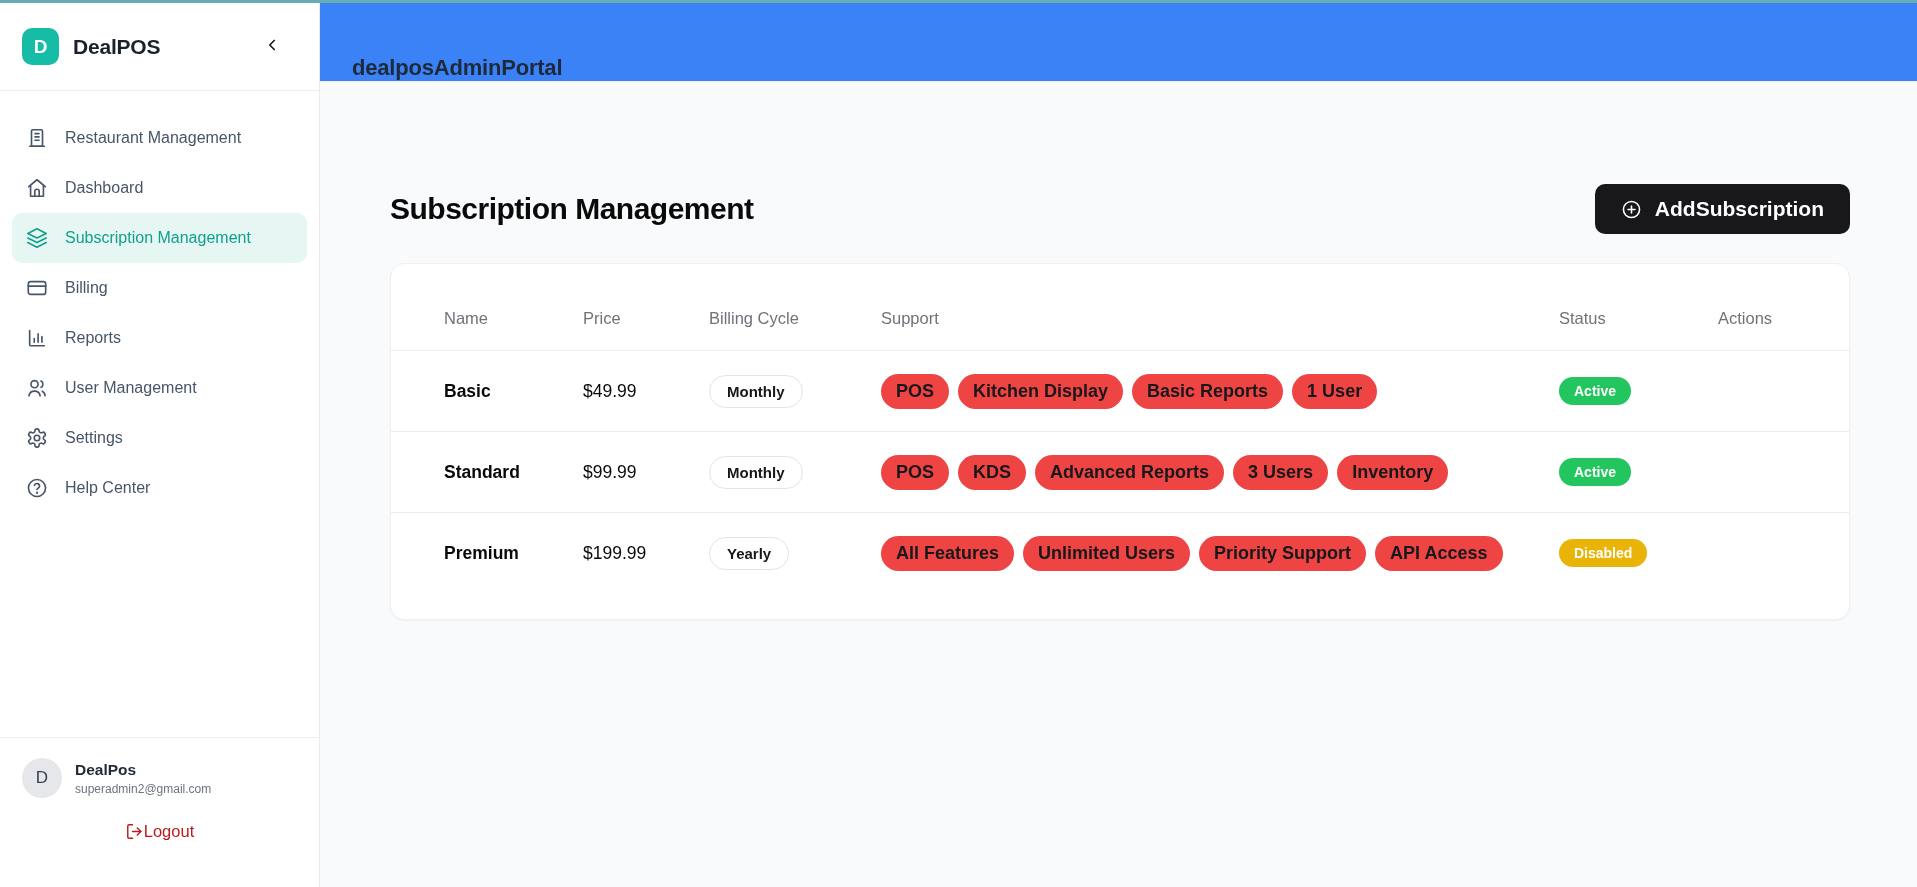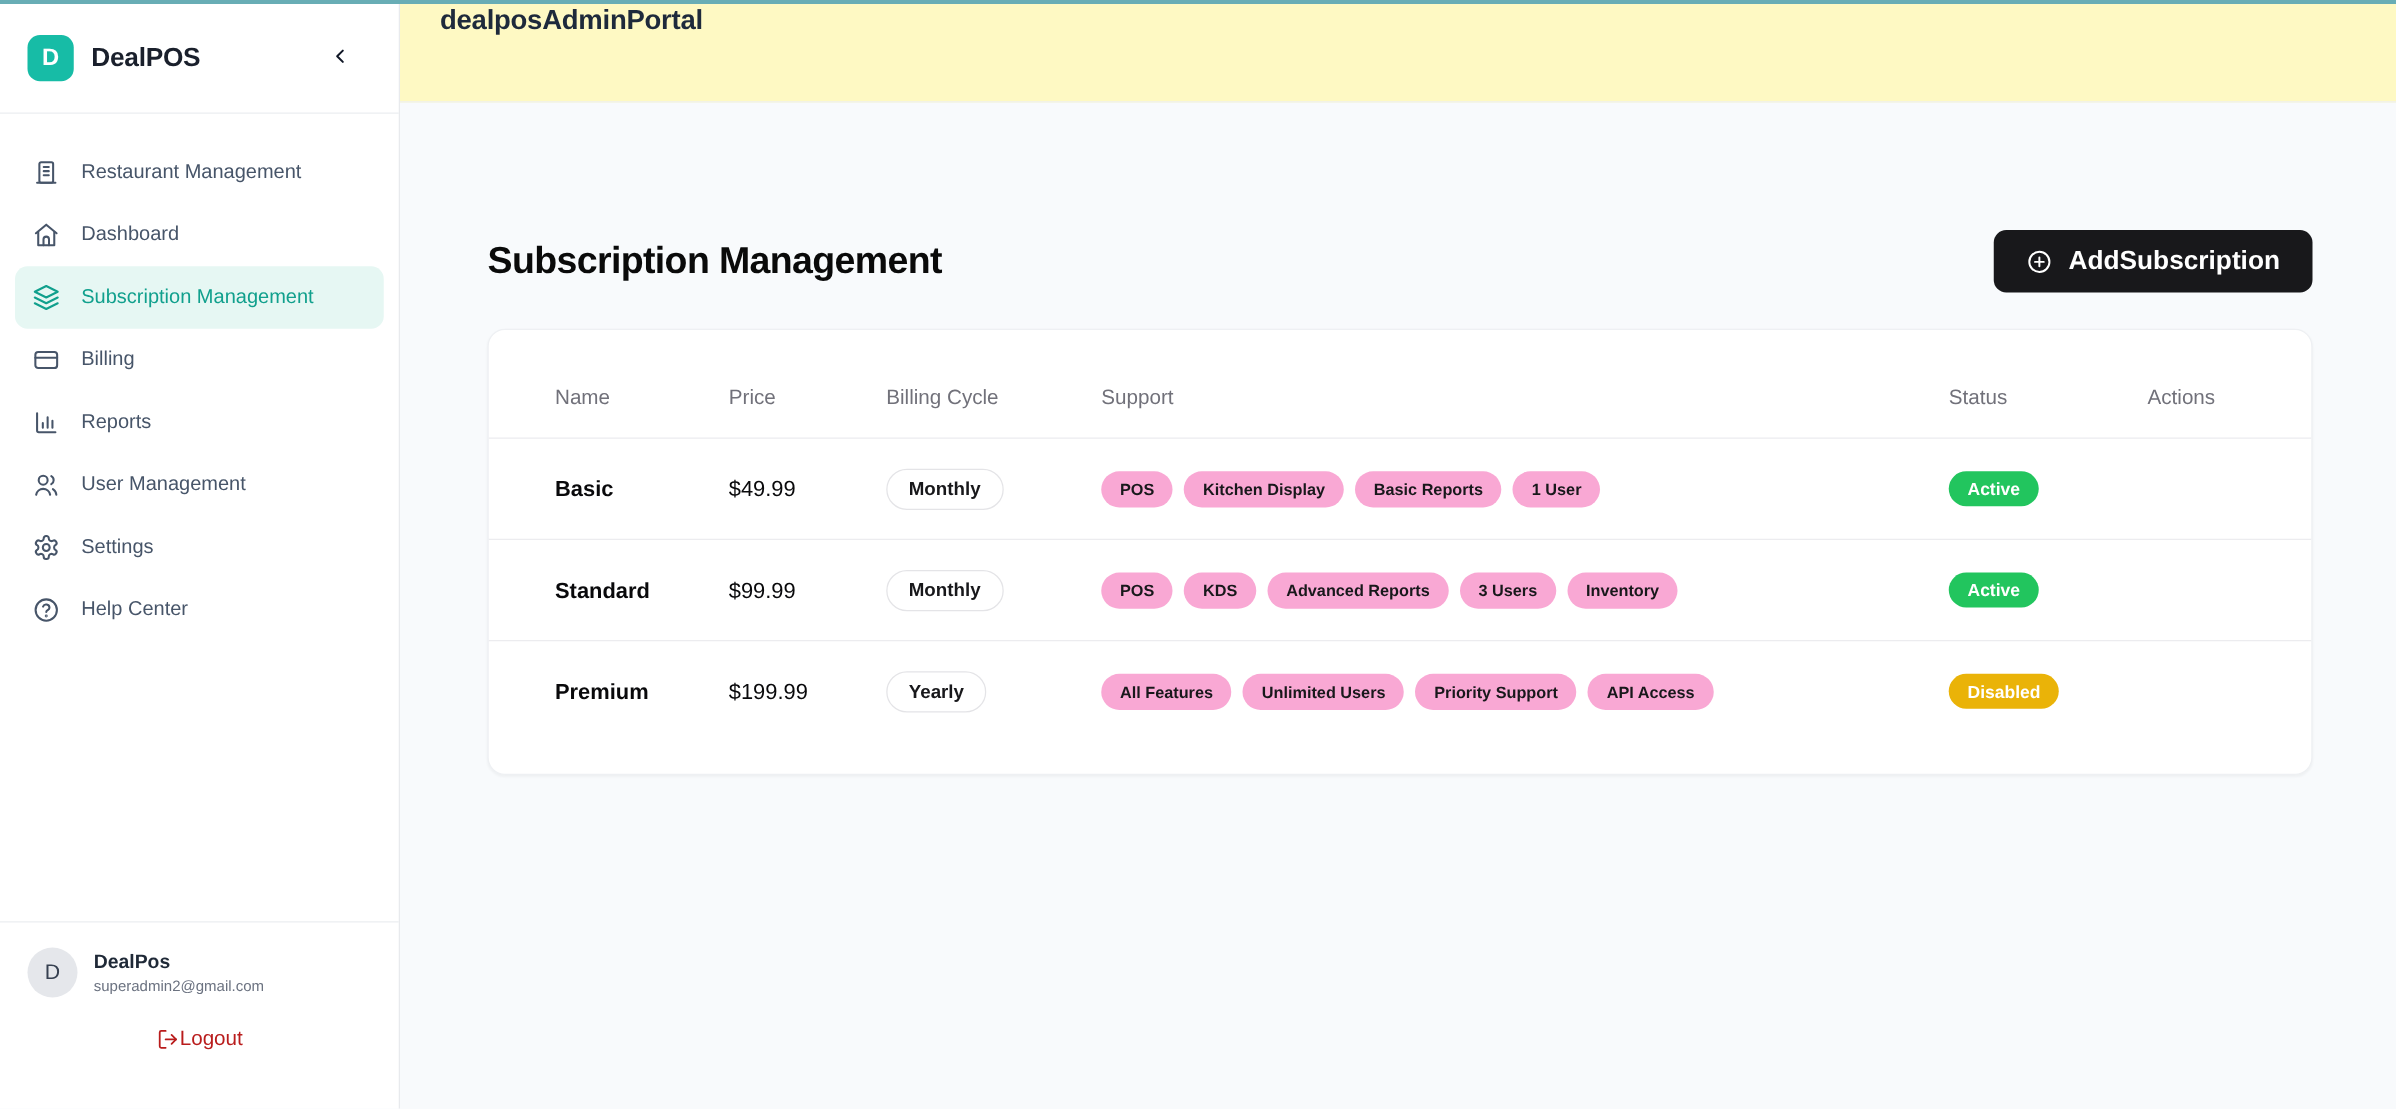--- a/index.html
+++ b/index.html
@@ -59,22 +59,22 @@
   .logout-btn {
     margin:24px auto 0 auto; display:flex; align-items:center; justify-content:space-between; 
     border:none; background:transparent; cursor:pointer; color:#b91c1c;
     font-family:inherit; font-size:16.5px; font-weight:500;
   }
   .logout-btn svg { width:19px; height:19px; }
 
   
   .main { flex:1; display:flex; flex-direction:column; height:100%; background:#f8fafc; }
   .main-header {
-    height:79px; min-height:79px; background:#fef9c3; border-bottom:1px solid #eef0f2;
-    display:flex; align-items:flex-start; padding-left:32px;
+    height:79px; min-height:79px; background:#3b82f6; border-bottom:1px solid #eef0f2;
+    display:flex; align-items:flex-end; padding-left:32px;
   }
   .main-header h1 { font-size:22px; font-weight:700; color:#1e2a3b; letter-spacing:-0.2px; }
 
   .content { padding:0 67px 0 70px; }
   .page-header { margin-top:102px; display:flex; align-items:center; justify-content:space-between; }
   .page-title { font-size:30px; font-weight:800; color:#0a0a0a; letter-spacing:-0.5px; }
   .add-btn {
     height:50px; padding:0 26px; display:flex; align-items:center; gap:13px;
     background:#18181b; color:#fff; border:none; border-radius:10px; cursor:pointer;
     font-family:inherit; font-size:21px; font-weight:600;
@@ -90,22 +90,22 @@
   .thead .th { font-size:16.5px; color:#71717a; font-weight:400; }
   .trow { height:81px; border-top:1px solid #ececef; }
   .td-name { font-size:17.5px; font-weight:700; color:#09090b; }
   .td-price { font-size:17.5px; color:#09090b; }
   .cycle-pill {
     display:inline-block; padding:7px 17px; border:1px solid #e4e4e7; border-radius:999px;
     background:#fff; font-size:15px; font-weight:700; color:#18181b;
   }
   .td-features { display:flex; gap:9px; flex-wrap:wrap; }
   .chip {
-    display:inline-block; padding:7px 15px; background:#f9a8d4; border-radius:999px;
-    font-size:13px; font-weight:700; color:#18181b; white-space:nowrap;
+    display:inline-block; padding:7px 15px; background:#ef4444; border-radius:999px;
+    font-size:18px; font-weight:700; color:#18181b; white-space:nowrap;
   }
   .status-badge {
     display:inline-block; padding:6px 15px; border-radius:999px;
     color:#ffffff; font-size:14px; font-weight:700;
   }
   .actions-btn {
     border:none; background:transparent; cursor:pointer; color:#09090b;
     width:34px; height:24px; display:flex; align-items:center; justify-content:flex-start;
   }
 </style>

